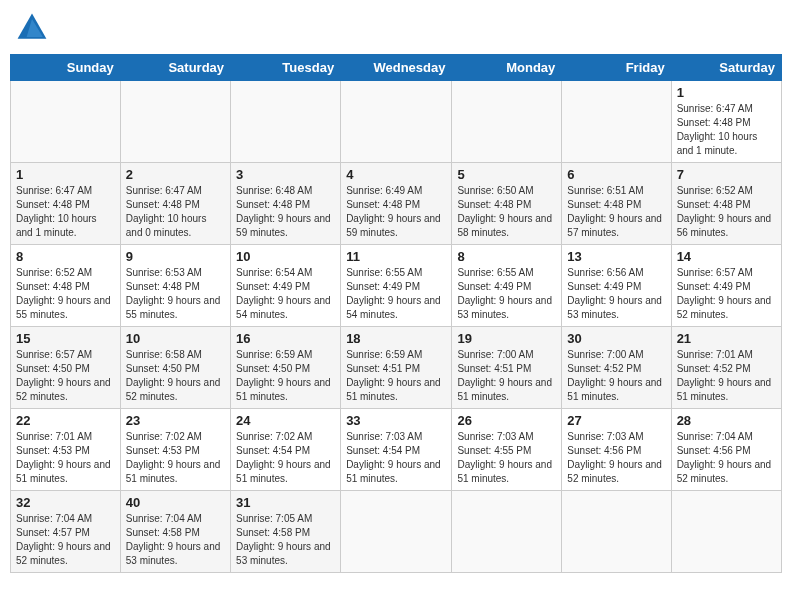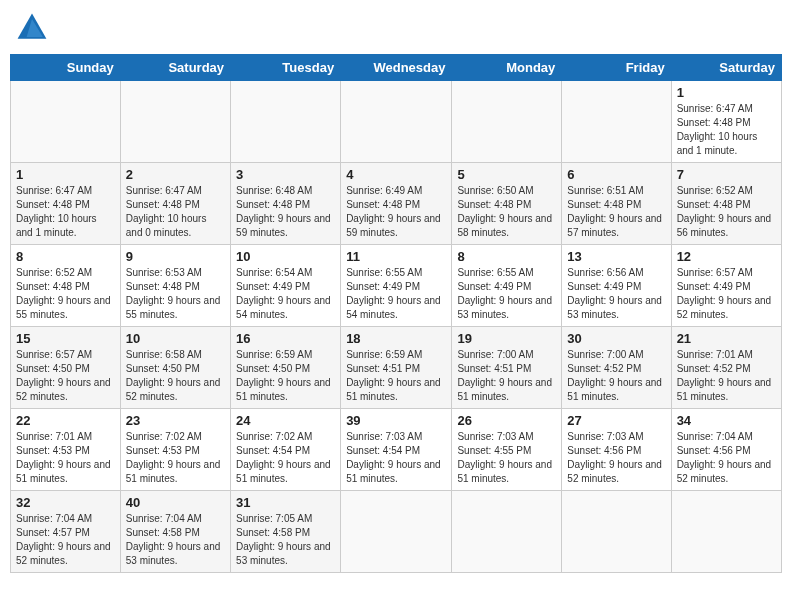--- a/index.html
+++ b/index.html
@@ -178,21 +178,21 @@
         </td>
         <td>
           <span class="day-num">8</span>
           <div class="day-info">Sunrise: 6:55 AM<br>Sunset: 4:49 PM<br>Daylight: 9 hours and 53 minutes.</div>
         </td>
         <td>
           <span class="day-num">13</span>
           <div class="day-info">Sunrise: 6:56 AM<br>Sunset: 4:49 PM<br>Daylight: 9 hours and 53 minutes.</div>
         </td>
         <td>
-          <span class="day-num">12</span>
+          <span class="day-num">14</span>
           <div class="day-info">Sunrise: 6:57 AM<br>Sunset: 4:49 PM<br>Daylight: 9 hours and 52 minutes.</div>
         </td>
       </tr>
       <tr>
         <td>
           <span class="day-num">15</span>
           <div class="day-info">Sunrise: 6:57 AM<br>Sunset: 4:50 PM<br>Daylight: 9 hours and 52 minutes.</div>
         </td>
         <td>
           <span class="day-num">10</span>
@@ -226,33 +226,33 @@
         </td>
         <td>
           <span class="day-num">23</span>
           <div class="day-info">Sunrise: 7:02 AM<br>Sunset: 4:53 PM<br>Daylight: 9 hours and 51 minutes.</div>
         </td>
         <td>
           <span class="day-num">24</span>
           <div class="day-info">Sunrise: 7:02 AM<br>Sunset: 4:54 PM<br>Daylight: 9 hours and 51 minutes.</div>
         </td>
         <td>
-          <span class="day-num">39</span>
+          <span class="day-num">33</span>
           <div class="day-info">Sunrise: 7:03 AM<br>Sunset: 4:54 PM<br>Daylight: 9 hours and 51 minutes.</div>
         </td>
         <td>
           <span class="day-num">26</span>
           <div class="day-info">Sunrise: 7:03 AM<br>Sunset: 4:55 PM<br>Daylight: 9 hours and 51 minutes.</div>
         </td>
         <td>
           <span class="day-num">27</span>
           <div class="day-info">Sunrise: 7:03 AM<br>Sunset: 4:56 PM<br>Daylight: 9 hours and 52 minutes.</div>
         </td>
         <td>
-          <span class="day-num">34</span>
+          <span class="day-num">28</span>
           <div class="day-info">Sunrise: 7:04 AM<br>Sunset: 4:56 PM<br>Daylight: 9 hours and 52 minutes.</div>
         </td>
       </tr>
       <tr>
         <td>
           <span class="day-num">32</span>
           <div class="day-info">Sunrise: 7:04 AM<br>Sunset: 4:57 PM<br>Daylight: 9 hours and 52 minutes.</div>
         </td>
         <td>
           <span class="day-num">40</span>

